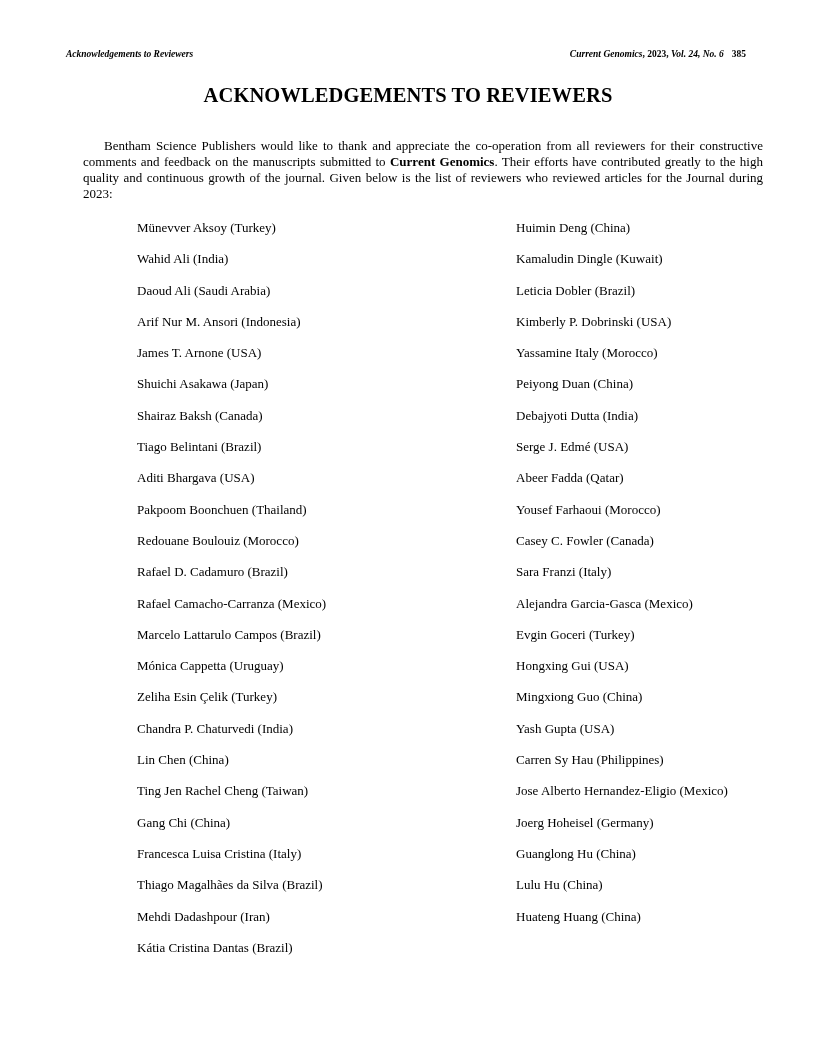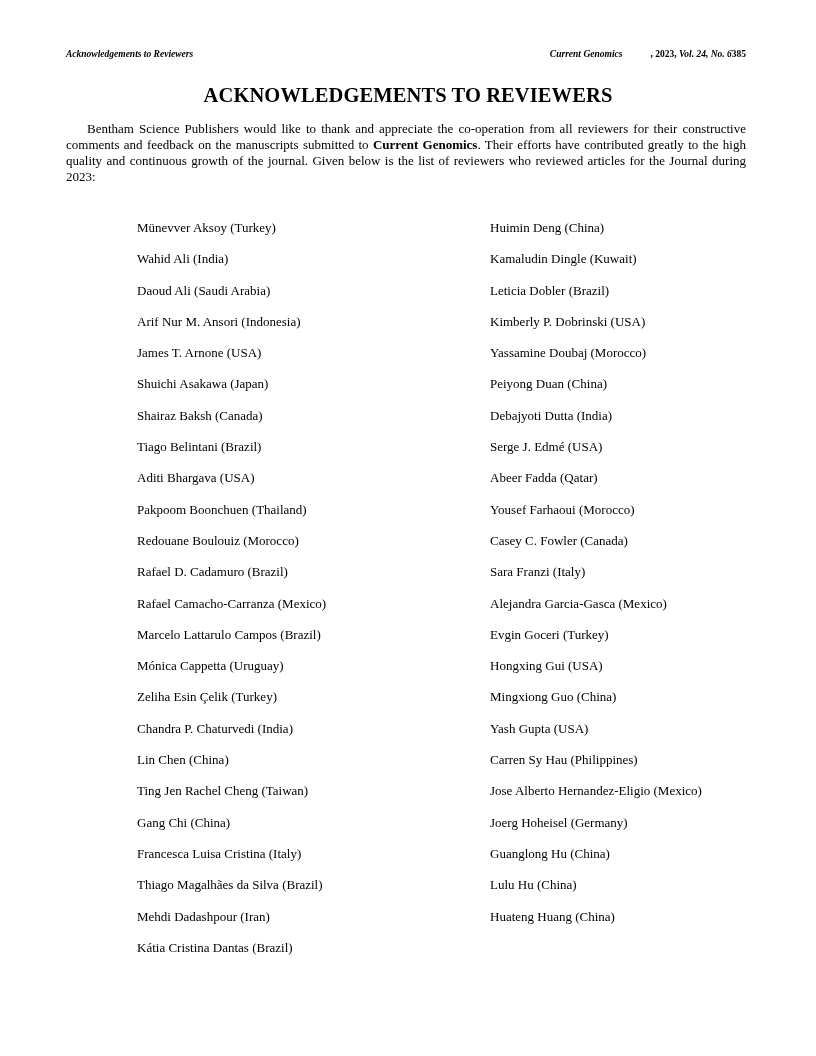--- a/index.html
+++ b/index.html
@@ -6,38 +6,38 @@
     body {
       width: 816px; height: 1056px; position: relative; overflow: hidden;
       font-family: "Liberation Serif", serif; color: #000;
     }
     .running-header {
       position: absolute; top: 49px; left: 66px; width: 680px; height: 14px;
       font-size: 9.5px; font-weight: bold; font-style: italic;
     }
     .rh-left { position: absolute; left: 0; top: 0; }
     .rh-right { position: absolute; right: 0; top: 0; white-space: nowrap; }
-    .rh-right .upright { font-style: normal; padding-left: 28px; }
-    .rh-right .pg { font-style: normal; }
+    .rh-right .upright { font-style: normal; }
+    .rh-right .pg { font-style: normal; margin-left: 8px; }
     .title {
       position: absolute; top: 84px; left: 0; width: 816px; text-align: center;
       font-size: 20.5px; font-weight: bold; letter-spacing: 0.1px;
     }
     .intro {
       position: absolute; top: 121px; left: 66px; width: 680px;
       font-size: 13px; line-height: 16px; text-align: justify; text-indent: 21px;
-      margin: 0;
+      margin: 17px;
     }
     .intro b { font-weight: bold; }
     .col {
       position: absolute; top: 208px; list-style: none; margin: 12px; padding: 0;
       font-size: 13px;
     }
     .col-left { left: 125px; }
-    .col-right { left: 478px; }
+    .col-right { left: 504px; }
     .col li { height: 31.3px; line-height: 16px; white-space: nowrap; }
   </style>
 </head>
 <body>
 
 <div class="running-header">
   <span class="rh-left">Acknowledgements to Reviewers</span>
   <span class="rh-right"><span>Current Genomics</span><span class="upright">, 2023, </span><span>Vol. 24, No. 6</span><span class="pg">385</span></span>
 </div>
 
@@ -70,21 +70,21 @@
   <li>Thiago Magalhães da Silva (Brazil)</li>
   <li>Mehdi Dadashpour (Iran)</li>
   <li>Kátia Cristina Dantas (Brazil)</li>
 </ul>
 
 <ul class="col col-right">
   <li>Huimin Deng (China)</li>
   <li>Kamaludin Dingle (Kuwait)</li>
   <li>Leticia Dobler (Brazil)</li>
   <li>Kimberly P. Dobrinski (USA)</li>
-  <li>Yassamine Doubaj (Morocco)</li>
+  <li>Yassamine Italy (Morocco)</li>
   <li>Peiyong Duan (China)</li>
   <li>Debajyoti Dutta (India)</li>
   <li>Serge J. Edmé (USA)</li>
   <li>Abeer Fadda (Qatar)</li>
   <li>Yousef Farhaoui (Morocco)</li>
   <li>Casey C. Fowler (Canada)</li>
   <li>Sara Franzi (Italy)</li>
   <li>Alejandra Garcia-Gasca (Mexico)</li>
   <li>Evgin Goceri (Turkey)</li>
   <li>Hongxing Gui (USA)</li>

